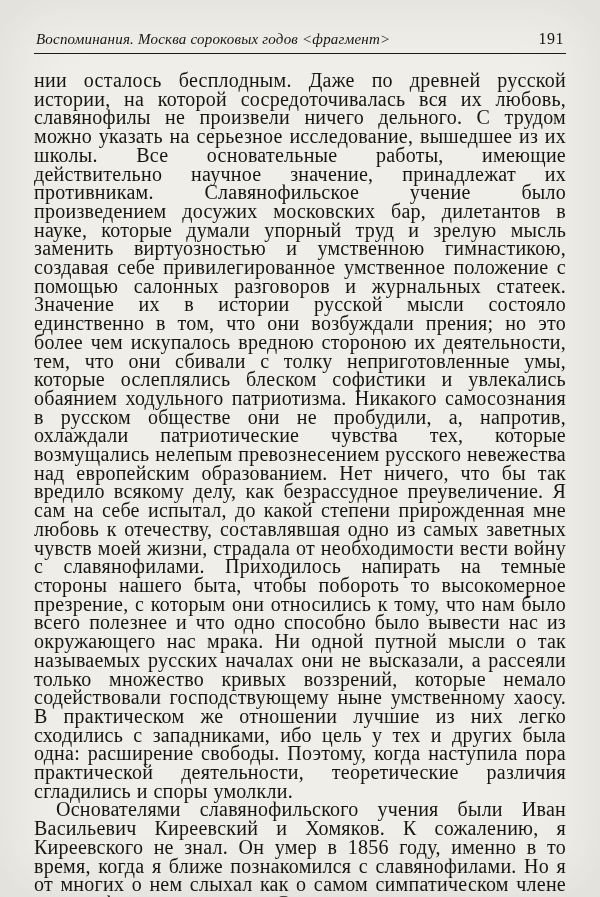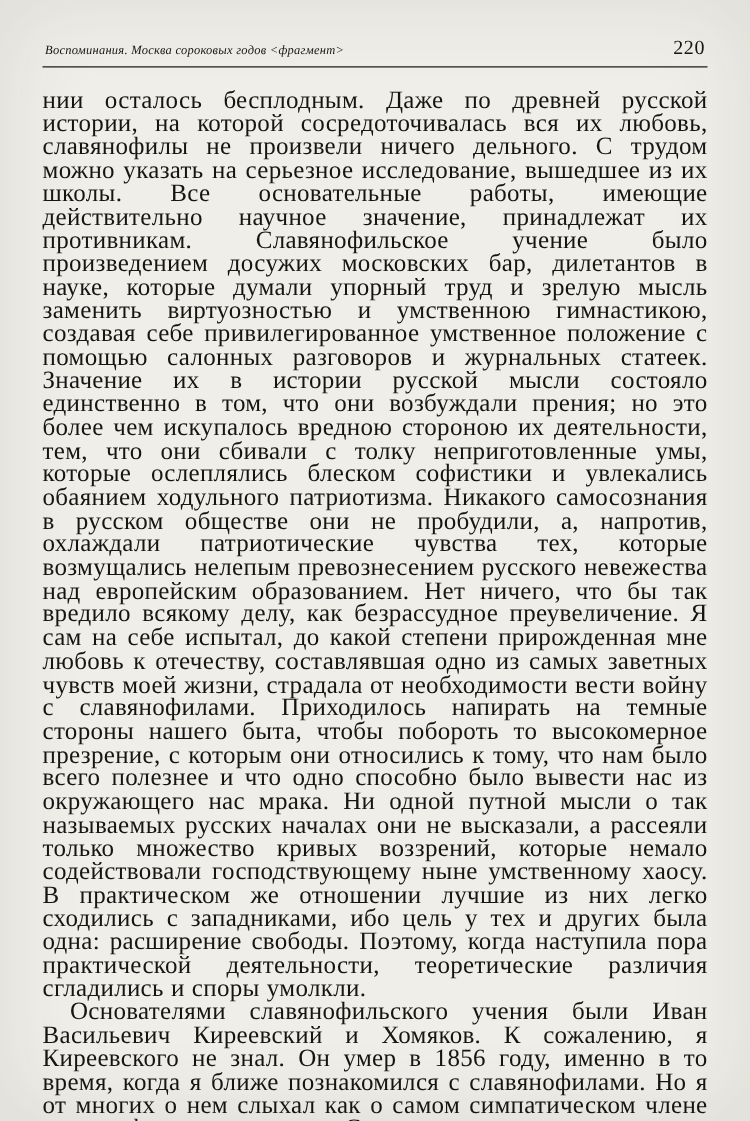--- a/index.html
+++ b/index.html
@@ -21,21 +21,21 @@
     box-shadow:inset 0 0 70px rgba(60,55,45,0.10);
   }
   .header{
     display:flex;
     justify-content:space-between;
     align-items:baseline;
     padding:0 2px;
   }
   .running-title{
     font-style:italic;
-    font-size:10px;
+    font-size:15px;
     letter-spacing:0.2px;
     white-space:nowrap;
   }
   .page-number{
     font-style:normal;
     font-size:16px;
     letter-spacing:0.5px;
   }
   .header-rule{
     border:none;
@@ -55,21 +55,21 @@
   .body-text p{margin:0;}
   .body-text p.indent{text-indent:22px;}
 </style>
 </head>
 <body>
 
 <div class="page">
 
   <div class="header">
     <span class="running-title">Воспоминания. Москва сороковых годов &lt;фрагмент&gt;</span>
-    <span class="page-number">220</span>
+    <span class="page-number">191</span>
   </div>
 
   <hr class="header-rule">
 
   <div class="body-text">
     <p class="no-indent">нии осталось бесплодным. Даже по древней русской истории, на которой сосредоточивалась вся их любовь, славянофилы не произвели ничего дельного. С трудом можно указать на серьезное исследование, вышедшее из их школы. Все основательные работы, имеющие действительно научное значение, принадлежат их противникам. Славянофильское учение было произведением досужих московских бар, дилетантов в науке, которые думали упорный труд и зрелую мысль заменить виртуозностью и умственною гимнастикою, создавая себе привилегированное умственное положение с помощью салонных разговоров и журнальных статеек. Значение их в истории русской мысли состояло единственно в том, что они возбуждали прения; но это более чем искупалось вредною стороною их деятельности, тем, что они сбивали с толку неприготовленные умы, которые ослеплялись блеском софистики и увлекались обаянием ходульного патриотизма. Никакого самосознания в русском обществе они не пробудили, а, напротив, охлаждали патриотические чувства тех, которые возмущались нелепым превознесением русского невежества над европейским образованием. Нет ничего, что бы так вредило всякому делу, как безрассудное преувеличение. Я сам на себе испытал, до какой степени прирожденная мне любовь к отечеству, составлявшая одно из самых заветных чувств моей жизни, страдала от необходимости вести войну с славянофилами. Приходилось напирать на темные стороны нашего быта, чтобы побороть то высокомерное презрение, с которым они относились к тому, что нам было всего полезнее и что одно способно было вывести нас из окружающего нас мрака. Ни одной путной мысли о так называемых русских началах они не высказали, а рассеяли только множество кривых воззрений, которые немало содействовали господствующему ныне умственному хаосу. В практическом же отношении лучшие из них легко сходились с западниками, ибо цель у тех и других была одна: расширение свободы. Поэтому, когда наступила пора практической деятельности, теоретические различия сгладились и споры умолкли.</p>
     <p class="indent">Основателями славянофильского учения были Иван Васильевич Киреевский и Хомяков. К сожалению, я Киреевского не знал. Он умер в 1856 году, именно в то время, когда я ближе познакомился с славянофилами. Но я от многих о нем слыхал как о самом симпатическом члене славянофильского кружка. С кротким и мягким характером он соединял большую задушевность, значительный ум и широкое литературное образование, которое как-то плохо клеилось с странностью его воззрений. Я уже говорил, как он, будучи в молодости ярым последовате-</p>
   </div>
 
 </div>

